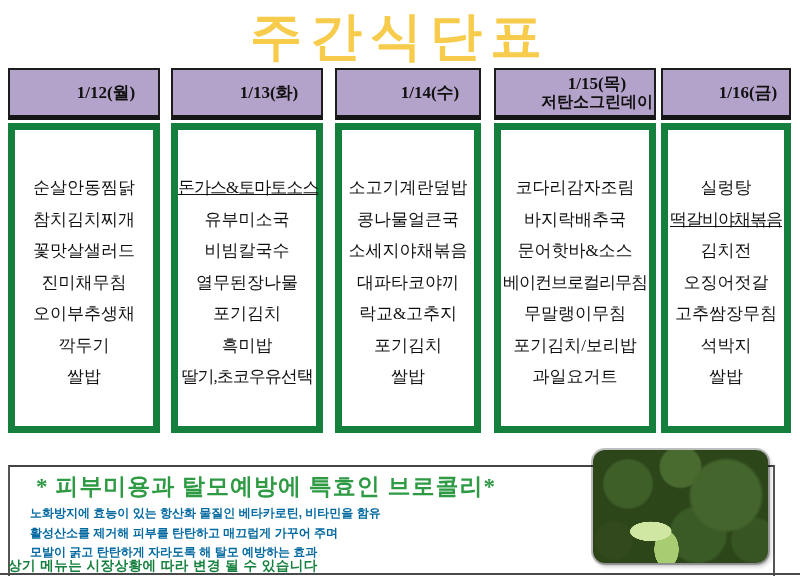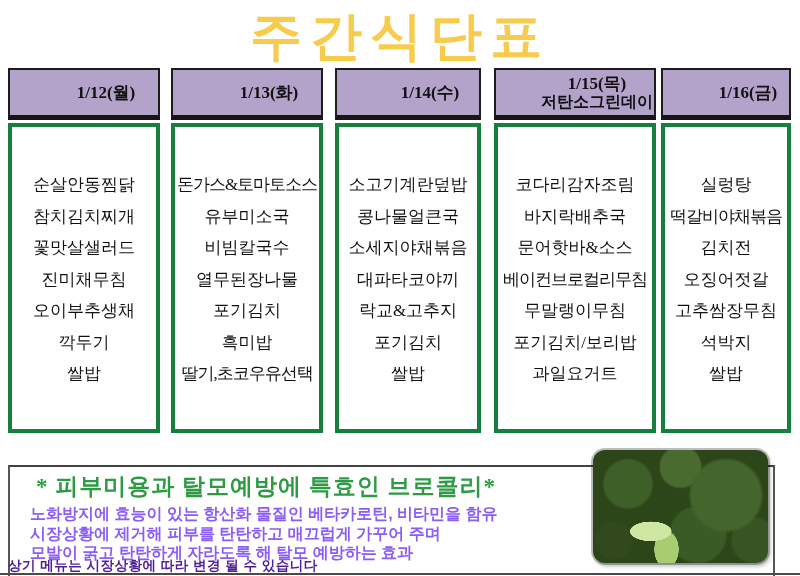--- a/index.html
+++ b/index.html
@@ -17,58 +17,58 @@
     position:absolute;left:0;top:0;width:100%;height:52px;box-sizing:border-box;
     background:#B3A2C9;border:2px solid #1c1c1c;border-bottom:5px solid #161616;
     display:flex;flex-direction:column;align-items:center;justify-content:center;
     font-family:"Liberation Serif",serif;font-weight:bold;font-size:17px;color:#111;
     line-height:1.15;text-align:center;padding-left:44px;
   }
   .col-header .subtitle{font-size:16px;}
   .col-header .subtitle:empty{display:none;}
   .col-body{
     position:absolute;left:0;top:55px;width:100%;height:310px;box-sizing:border-box;
-    background:#fff;border:4px solid #15803d;padding-top:42px;
+    background:#fff;border:7px solid #15803d;padding-top:42px;
   }
   .menu-item{
     height:31.5px;line-height:31.5px;text-align:center;white-space:nowrap;
     font-family:"Liberation Serif",serif;font-size:17px;color:#111;
   }
   .menu-item:empty{display:none;}
 
   .info-box{
     position:absolute;left:8px;top:437px;width:767px;height:121px;box-sizing:border-box;
     background:#fff;border:2px solid #555;border-top:2px solid #444;margin-top:28px;
   }
   .info-title{
     margin:4px 0 2px 26px;
     font-family:"Liberation Serif",serif;font-weight:bold;font-size:23px;
     color:#2E9B44;letter-spacing:1px;white-space:nowrap;
   }
   .info-line{
-    margin-left:20px;font-weight:bold;font-size:16px;color:#8b5cf6;
+    margin-left:20px;font-weight:bold;font-size:12px;color:#0369a1;
     line-height:19.5px;white-space:nowrap;
   }
   .broccoli{
     position:absolute;left:593px;top:450px;width:175px;height:113px;border-radius:12px;
     background:
       radial-gradient(ellipse 34px 16px at 33% 72%, #CFE7A2 0 60%, rgba(0,0,0,0) 62%),
       radial-gradient(ellipse 20px 30px at 42% 88%, #A8CC72 0 60%, rgba(0,0,0,0) 62%),
       radial-gradient(circle 38px at 76% 40%, #44662C 0 90%, rgba(0,0,0,0) 100%),
       radial-gradient(circle 26px at 20% 30%, #3E5F28 0 90%, rgba(0,0,0,0) 100%),
       radial-gradient(circle 22px at 50% 15%, #4A6B30 0 90%, rgba(0,0,0,0) 100%),
       radial-gradient(circle 24px at 92% 80%, #375423 0 90%, rgba(0,0,0,0) 100%),
       radial-gradient(circle 20px at 12% 80%, #31491d 0 90%, rgba(0,0,0,0) 100%),
       radial-gradient(circle 30px at 60% 75%, #3A5A26 0 90%, rgba(0,0,0,0) 100%),
       #2C4519;
     box-shadow:0 0 0 2px rgba(0,0,0,0.25), 2px 3px 4px rgba(0,0,0,0.3);
   }
   .disclaimer{
     position:absolute;left:8px;top:557px;
-    font-weight:bold;font-size:13.5px;color:#4c1d95;letter-spacing:0.5px;white-space:nowrap;
+    font-weight:bold;font-size:13.5px;color:#15803d;letter-spacing:0.5px;white-space:nowrap;
   }
   .bottom-rule{position:absolute;left:0;top:573px;width:800px;height:2px;background:#4a4a4a;}
 </style>
 </head>
 <body>
 
 <div class="page">
 
   <div class="main-title">주간식단표</div>
 
@@ -87,21 +87,21 @@
       <div class="menu-item">쌀밥</div>
     </div>
   </div>
 
   <div class="col" style="left:171px;top:68px;width:152px;">
     <div class="col-header">
       <div>1/13(화)</div>
 
     </div>
     <div class="col-body">
-      <div class="menu-item" style="letter-spacing:-1px;">돈가스&amp;토마토소스</div>
+      <div class="menu-item" style="letter-spacing:-1px;text-decoration:underline;">돈가스&amp;토마토소스</div>
       <div class="menu-item">유부미소국</div>
       <div class="menu-item">비빔칼국수</div>
       <div class="menu-item">열무된장나물</div>
       <div class="menu-item">포기김치</div>
       <div class="menu-item">흑미밥</div>
       <div class="menu-item" style="letter-spacing:-1px;text-align:center;">딸기,초코우유선택</div>
     </div>
   </div>
 
   <div class="col" style="left:335px;top:68px;width:146px;">
@@ -136,33 +136,33 @@
     </div>
   </div>
 
   <div class="col" style="left:661px;top:68px;width:130px;">
     <div class="col-header">
       <div>1/16(금)</div>
 
     </div>
     <div class="col-body">
       <div class="menu-item">실렁탕</div>
-      <div class="menu-item" style="letter-spacing:-1px;">떡갈비야채볶음</div>
+      <div class="menu-item" style="letter-spacing:-1px;text-decoration:underline;">떡갈비야채볶음</div>
       <div class="menu-item">김치전</div>
       <div class="menu-item">오징어젓갈</div>
       <div class="menu-item">고추쌈장무침</div>
       <div class="menu-item">석박지</div>
       <div class="menu-item">쌀밥</div>
     </div>
   </div>
 
   <div class="info-box">
     <div class="info-title">* 피부미용과 탈모예방에 특효인 브로콜리*</div>
     <div class="info-line">노화방지에 효능이 있는 항산화 물질인 베타카로틴, 비타민을 함유</div>
-    <div class="info-line">시장상황에 제거해 피부를 탄탄하고 매끄럽게 가꾸어 주며</div>
+    <div class="info-line">활성산소를 제거해 피부를 탄탄하고 매끄럽게 가꾸어 주며</div>
     <div class="info-line">모발이 굵고 탄탄하게 자라도록 해 탈모 예방하는 효과</div>
   </div>
   <div class="broccoli"></div>
 
   <div class="disclaimer">상기 메뉴는 시장상황에 따라 변경 될 수 있습니다</div>
   <div class="bottom-rule"></div>
 
 </div>
 
 </body></html>

